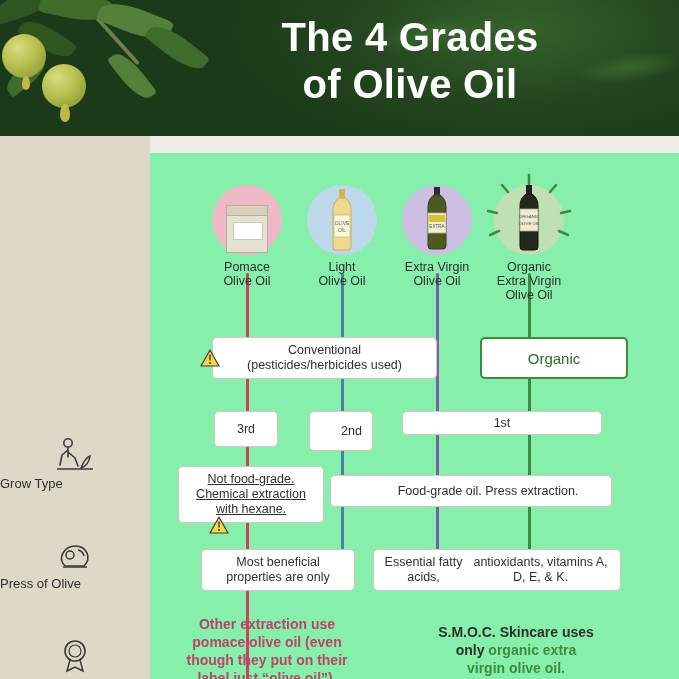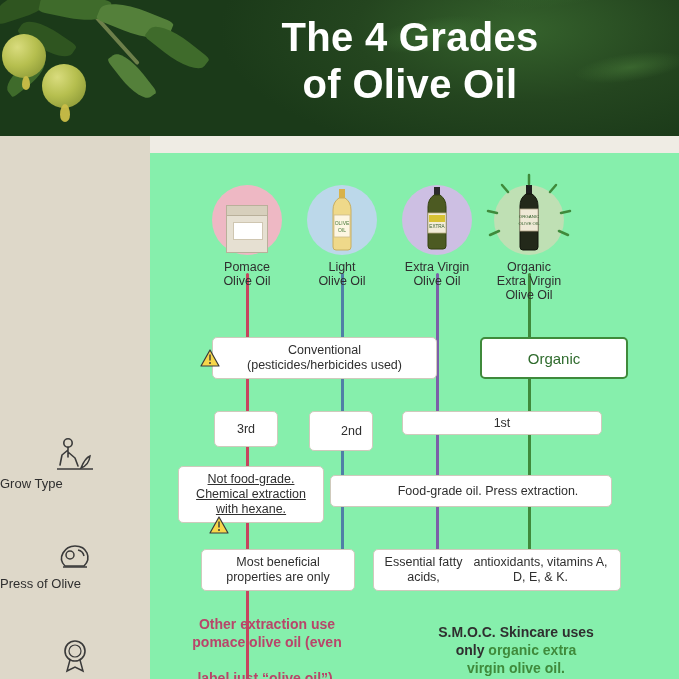--- a/index.html
+++ b/index.html
@@ -258,21 +258,21 @@
       <span>properties are only</span>
     </div>
     <div class="pill" style="left:223px;top:396px;width:248px;height:42px;flex-direction:row;">
       <span>Essential fatty acids,</span>
       <span>antioxidants, vitamins A, D, E, &amp; K.</span>
     </div>
 
     <div class="foot pink" style="left:22px;top:462px;width:190px;">
       <span>Other extraction use</span><br>
       <span>pomace olive oil (even</span><br>
-      <br>
+      <span>though they put on their</span><br>
       <span>label just “olive oil”).</span>
     </div>
 
     <div class="foot dark" style="left:253px;top:462px;width:226px;margin-top:8px;">
       <span>S.M.O.C. Skincare uses</span><br>
       <span>only </span><span class="grn">organic extra</span><br>
       <span class="grn">virgin olive oil.</span>
     </div>
 
   </div>

